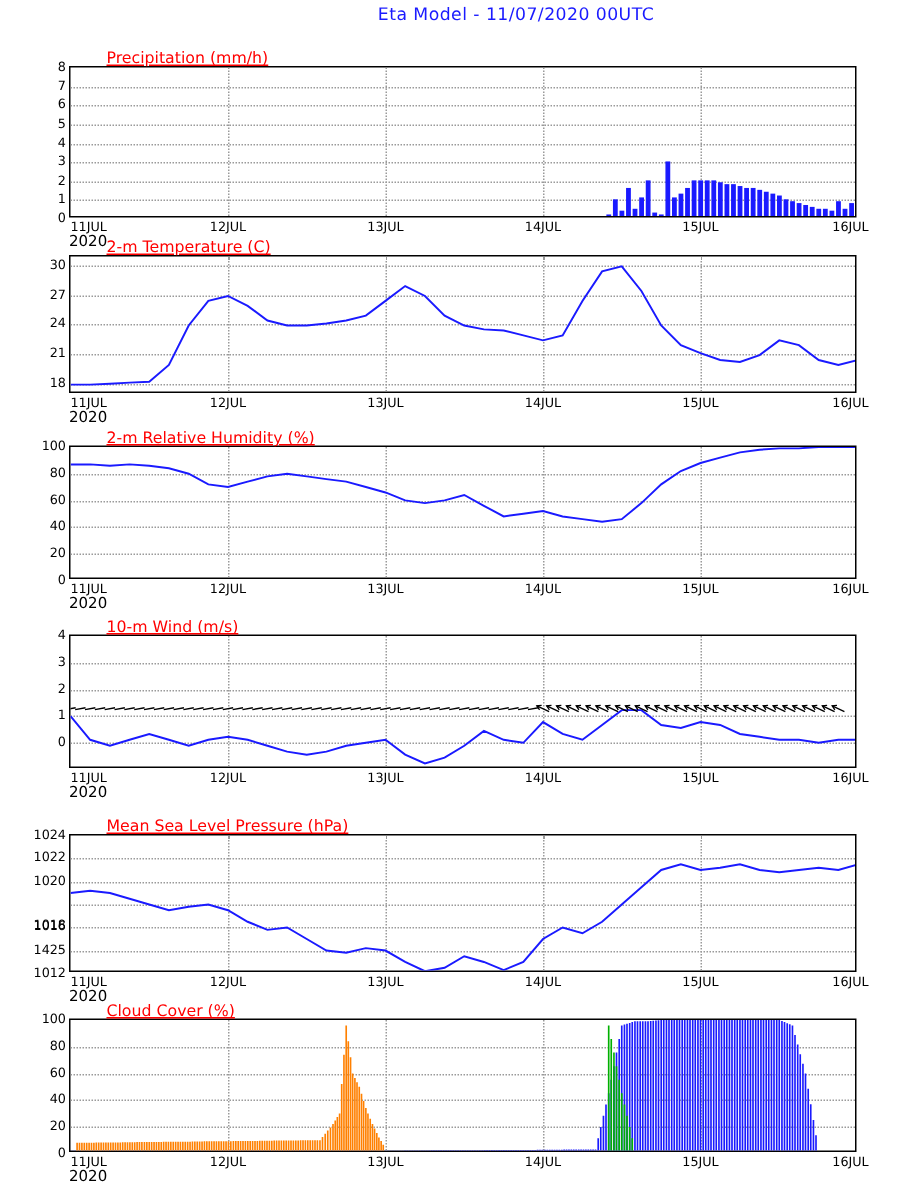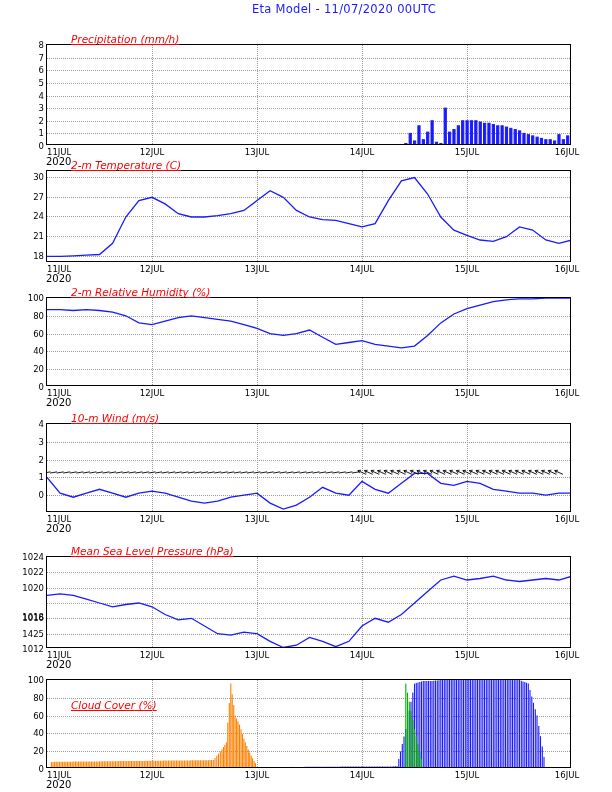--- a/index.html
+++ b/index.html
@@ -10,21 +10,21 @@
   }
   .page{position:relative;width:612px;height:792px;}
 
   .hdr{position:absolute;left:0;width:600px;text-align:center;padding-left:44px;}
   .hdr1{top:2px;color:#1a1aff;font-size:11.5px;letter-spacing:.3px;}
   .hdr2{top:17px;color:#ff8000;font-size:11px;letter-spacing:.2px;}
 
   .panel{position:absolute;left:46px;border:1px solid #000;background:#fff;box-sizing:border-box;}
   .plotarea{position:absolute;left:0;top:0;right:0;bottom:0;overflow:hidden;}
 
-  .ptitle{position:absolute;font-size:10.5px;white-space:nowrap;font-style:italic;}
+  .ptitle{position:absolute;font-size:10.5px;white-space:nowrap;}
   .ptitle u{text-decoration:underline;}
 
   .ylab{position:absolute;right:100%;margin-right:3px;font-size:8.5px;color:#000;
         transform:translateY(-50%);white-space:nowrap;text-align:right;width:30px;}
   .gy{position:absolute;left:0;right:0;height:0;border-top:1px dotted #9a9a9a;}
   .gx{position:absolute;top:0;bottom:0;width:0;border-left:1px dotted #9a9a9a;}
   .tickx{position:absolute;font-size:8.5px;color:#000;white-space:nowrap;transform:translateX(-50%);}
   .tickx.l{transform:none;}
   .yr{position:absolute;font-size:10px;color:#000;white-space:nowrap;}
 
@@ -359,21 +359,21 @@
     <div class="tickx l" style="left:0px;top:93px;">11JUL</div>
     <div class="tickx" style="left:105px;top:93px;">12JUL</div>
     <div class="tickx" style="left:210px;top:93px;">13JUL</div>
     <div class="tickx" style="left:315px;top:93px;">14JUL</div>
     <div class="tickx" style="left:420px;top:93px;">15JUL</div>
     <div class="tickx" style="left:520px;top:93px;">16JUL</div>
     <div class="yr" style="left:-1px;top:102px;">2020</div>
   </div>
 
   <div class="panel" style="top:679px;width:525px;height:89px;">
-    <div class="ptitle" style="left:24px;top:-12px;color:#ff0000;margin-top:31px;"><u>Cloud Cover (%)</u></div>
+    <div class="ptitle" style="left:24px;top:-12px;color:#ff0000;"><u>Cloud Cover (%)</u></div>
 
 
     <div class="plotarea">
       <div class="gy" style="top:17.8px;"></div>
       <div class="gy" style="top:35.6px;"></div>
       <div class="gy" style="top:53.4px;"></div>
       <div class="gy" style="top:71.2px;"></div>
       <div class="gx" style="left:105px;"></div>
       <div class="gx" style="left:210px;"></div>
       <div class="gx" style="left:315px;"></div>

